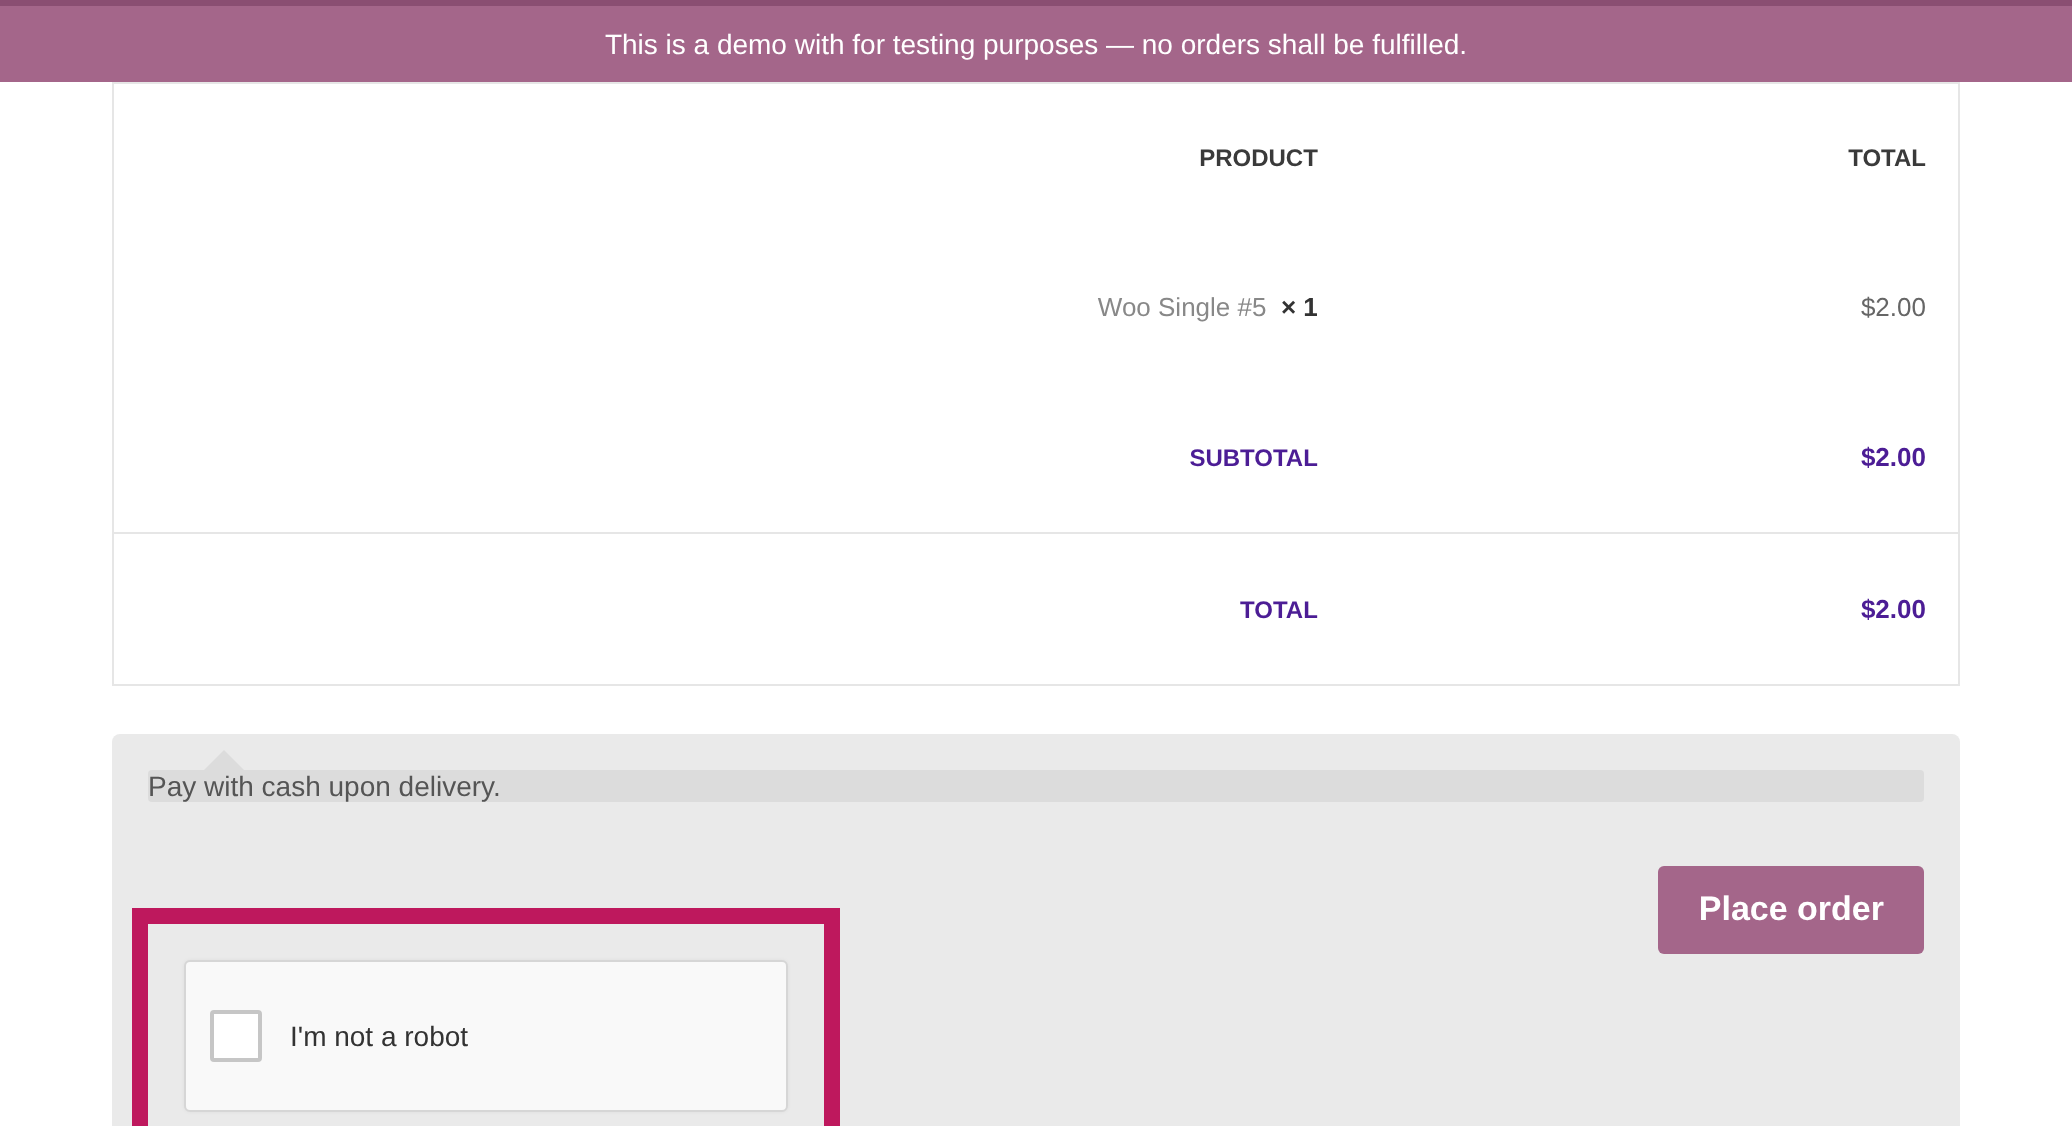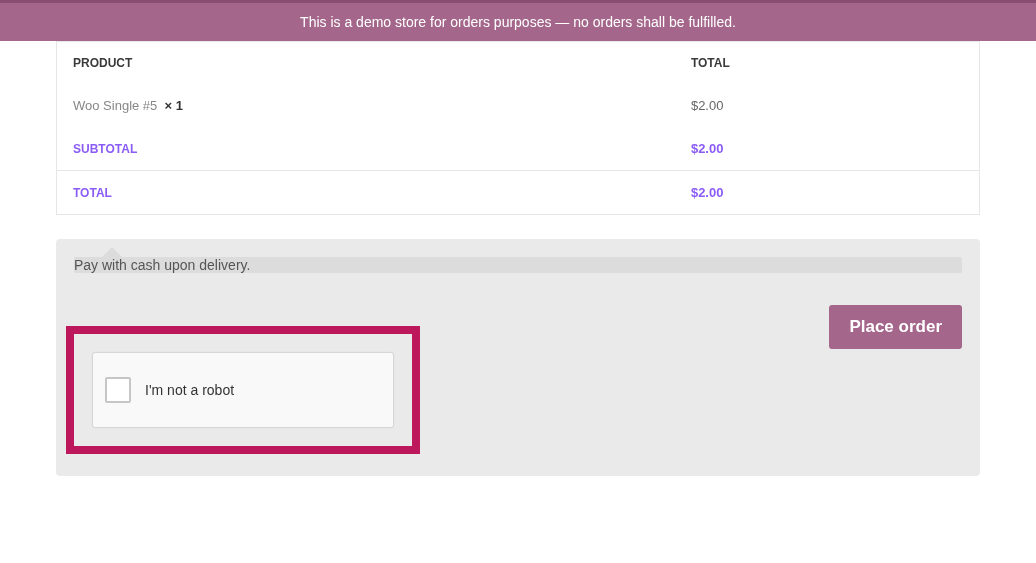--- a/index.html
+++ b/index.html
@@ -24,38 +24,38 @@
       margin: 20px 0 30px 0;
     }
     .order-table {
       width: 100%;
       border-collapse: collapse;
       border: 1px solid #e6e6e6;
       border-radius: 4px;
       margin-bottom: 24px;
     }
     .order-table th, .order-table td {
-      text-align: left;
-      padding: 14px 16px;
+      text-align: right;
+      padding: 30px 16px;
       font-size: 13px;
       border-bottom: 1px solid #e6e6e6;
     }
     .order-table th {
       font-weight: bold;
       color: #3a3a3a;
       text-transform: uppercase;
       font-size: 12px;
     }
     .order-table tr:last-child td, .order-table tr:last-child th {
       border-bottom: none;
     }
     .order-table .product-name { color: #888; }
     .order-table .product-qty { color: #333; font-weight: bold; }
     .order-table .amount { color: #666; }
-    .order-table tfoot th, .order-table tfoot td { font-weight: bold; color: #8b5cf6; }
+    .order-table tfoot th, .order-table tfoot td { font-weight: bold; color: #4c1d95; }
     .order-table tfoot .label { text-transform: uppercase; font-size: 12px; }
     .col-product { width: 67%; }
     .col-total { width: 33%; }
 
     .payment-box {
       background: #eaeaea;
       border-radius: 4px;
       padding: 18px 18px 22px 18px;
     }
     .payment-method-title {
@@ -140,21 +140,21 @@
       font-weight: bold;
       border-radius: 3px;
       cursor: pointer;
       margin-top: 8px;
     }
   </style>
 </head>
 <body>
 
 <div class="demo-banner">
-  <span>This is a demo store for orders purposes — no orders shall be fulfilled.</span>
+  <span>This is a demo with for testing purposes — no orders shall be fulfilled.</span>
 </div>
 
 <div class="container">
 
   <table class="order-table">
     <thead>
       <tr>
         <th class="col-product">PRODUCT</th>
         <th class="col-total">TOTAL</th>
       </tr>

